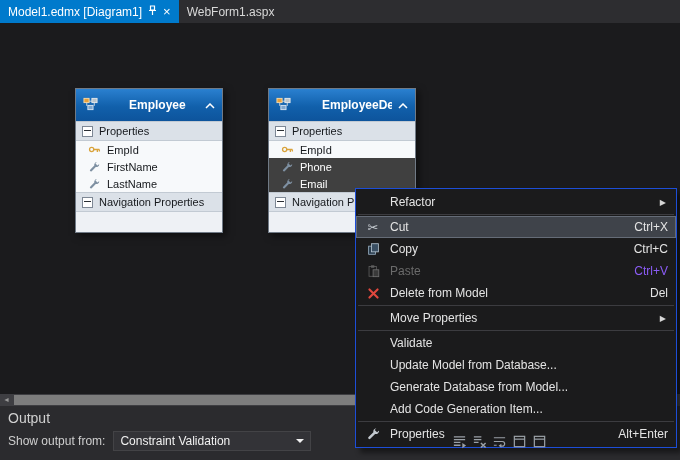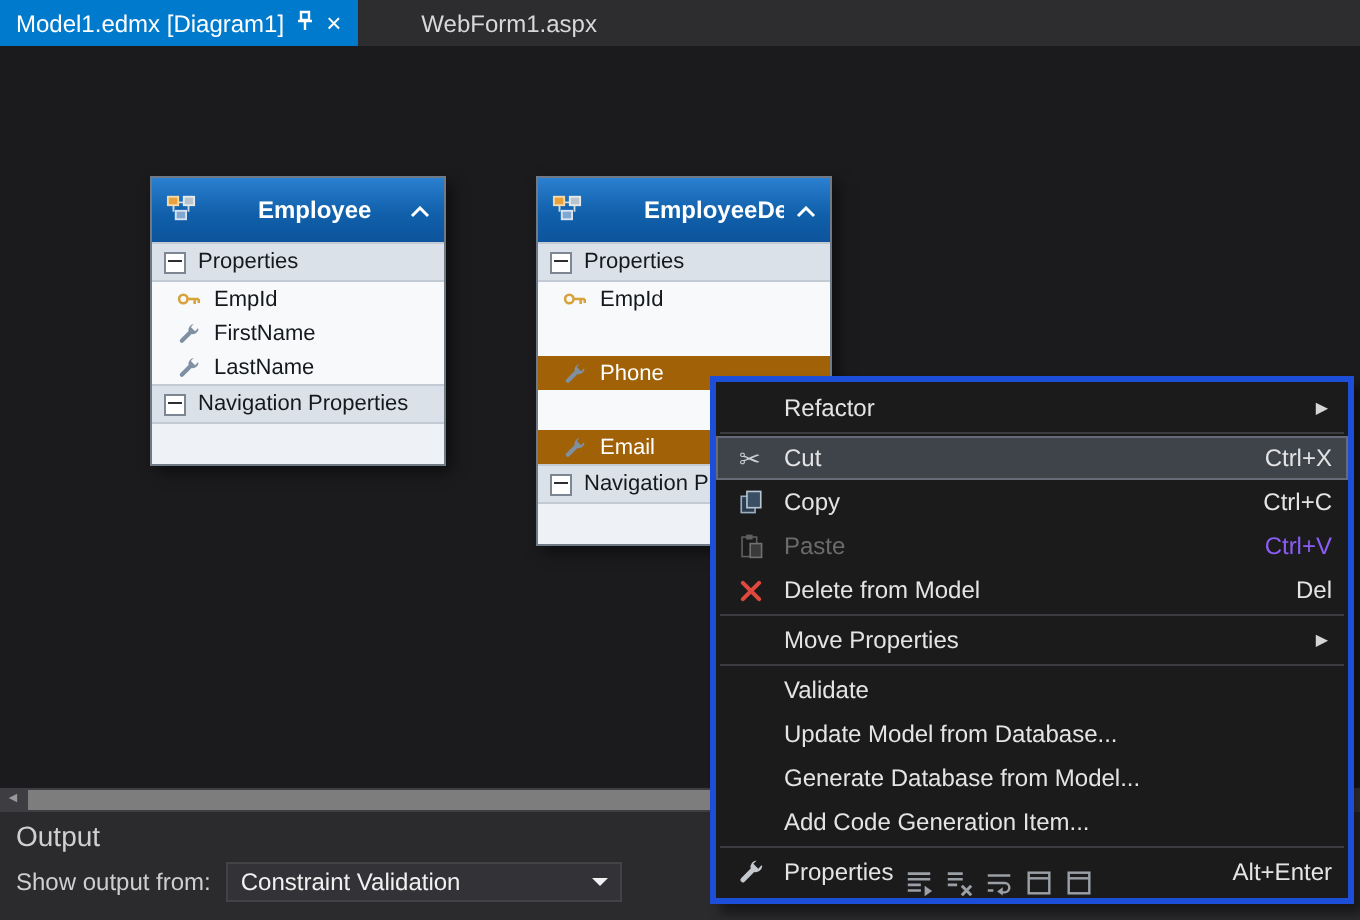--- a/index.html
+++ b/index.html
@@ -1,43 +1,43 @@
 <!DOCTYPE html>
 <html><head>
 <meta charset="utf-8">
 <style>
   html,body{margin:0;padding:0;}
   body{width:680px;height:460px;position:relative;overflow:hidden;background:#1b1b1d;
        font-family:"Liberation Sans","DejaVu Sans",sans-serif;font-size:12px;}
 
   
-  .tabbar{position:absolute;left:0;top:0;width:680px;height:23px;background:#2d2d30;display:flex;gap:24px;}
+  .tabbar{position:absolute;left:0;top:0;width:680px;height:23px;background:#2d2d30;display:flex;}
   .tab{display:flex;align-items:center;gap:6px;padding:0 8px;font-size:12px;color:#d8d8d8;height:23px;box-sizing:border-box;cursor:default;}
   .tab.active{background:#007acc;color:#fff;}
   .tab .tab-x{font-size:13px;line-height:13px;color:#fff;}
 
   
   .canvas{position:absolute;left:0;top:23px;width:680px;height:371px;background:#1b1b1d;}
 
   .entity{position:absolute;width:146px;border:1px solid #707a86;background:#f7f9fb;
           box-shadow:3px 3px 7px rgba(0,0,0,.5);}
   .entity-header{height:32px;background:linear-gradient(180deg,#2a80d0 0%,#1160ab 55%,#0d549c 100%);
           display:flex;align-items:center;gap:6px;padding:0 7px;color:#fff;font-weight:bold;font-size:12px;box-sizing:border-box;}
   .entity-title{flex:1;white-space:nowrap;overflow:hidden;padding-left:25px;}
   .section-row{height:20px;background:#dbe1e8;border-top:1px solid #c2cad3;border-bottom:1px solid #c2cad3;
           display:flex;align-items:center;gap:6px;padding-left:6px;font-size:11px;color:#15181c;box-sizing:border-box;}
   .expander{width:9px;height:9px;border:1px solid #7d8794;background:#fff;position:relative;flex:none;}
   .expander::after{content:"";position:absolute;left:1px;right:1px;top:3px;height:1px;background:#2b2f34;}
   .prop-row{height:17px;display:flex;align-items:center;gap:6px;padding-left:11px;font-size:11px;color:#15181c;}
-  .prop-row.selected{background:#a16207;color:#fff;margin-top:20px;}
+  .prop-row.selected{background:#404040;color:#fff;}
   .row-icon{width:14px;height:14px;display:inline-flex;align-items:center;justify-content:center;flex:none;}
   .entity-footer{height:20px;background:#eef1f5;}
 
   
-  .context-menu{position:absolute;left:355px;top:188px;width:322px;background:#1b1b1c;border:3px solid #1d4ed8;
+  .context-menu{position:absolute;left:355px;top:188px;width:322px;background:#1b1b1c;border:1px solid #1d4ed8;
           box-shadow:5px 5px 5px rgba(0,0,0,.45);z-index:100;padding:2px 0;box-sizing:border-box;}
   .menu-item{height:22px;display:flex;align-items:center;font-size:12px;color:#e4e4e4;position:relative;padding-right:8px;}
   .menu-item .icon-cell{width:34px;flex:none;display:flex;align-items:center;justify-content:center;}
   .menu-item .label{flex:1;white-space:nowrap;}
   .menu-item .shortcut{width:74px;flex:none;text-align:right;white-space:nowrap;}
   .menu-item.highlight{background:#3f434a;box-shadow:inset 0 0 0 1px #656c77;}
   .menu-item.disabled{color:#6b6b6b;}
   .menu-item.disabled .shortcut{color:#8b5cf6;}
   .menu-sep{height:1px;background:#3c3c40;margin:1px 2px;}
   .sub-arrow{position:absolute;right:10px;top:50%;transform:translateY(-50%);font-size:8px;color:#d6d6d6;}

